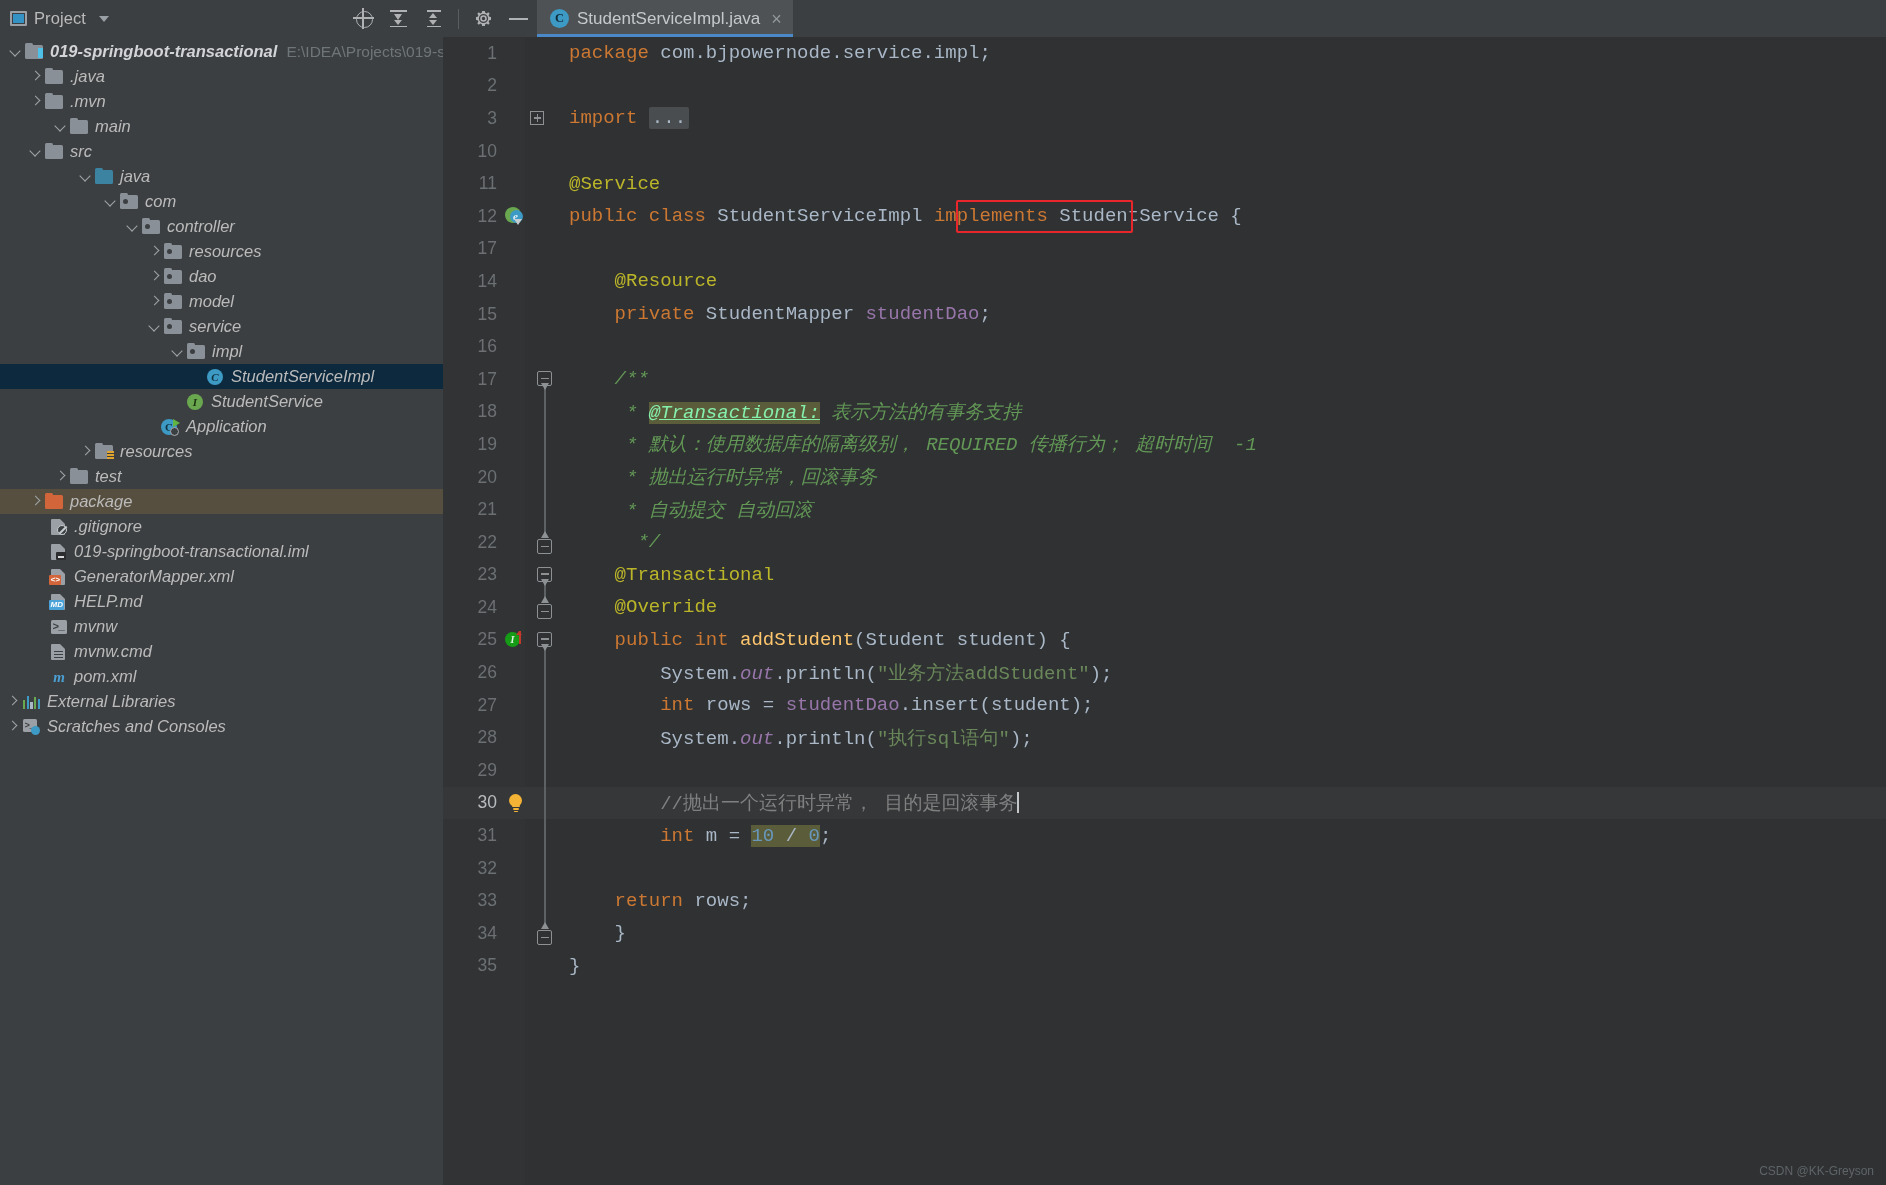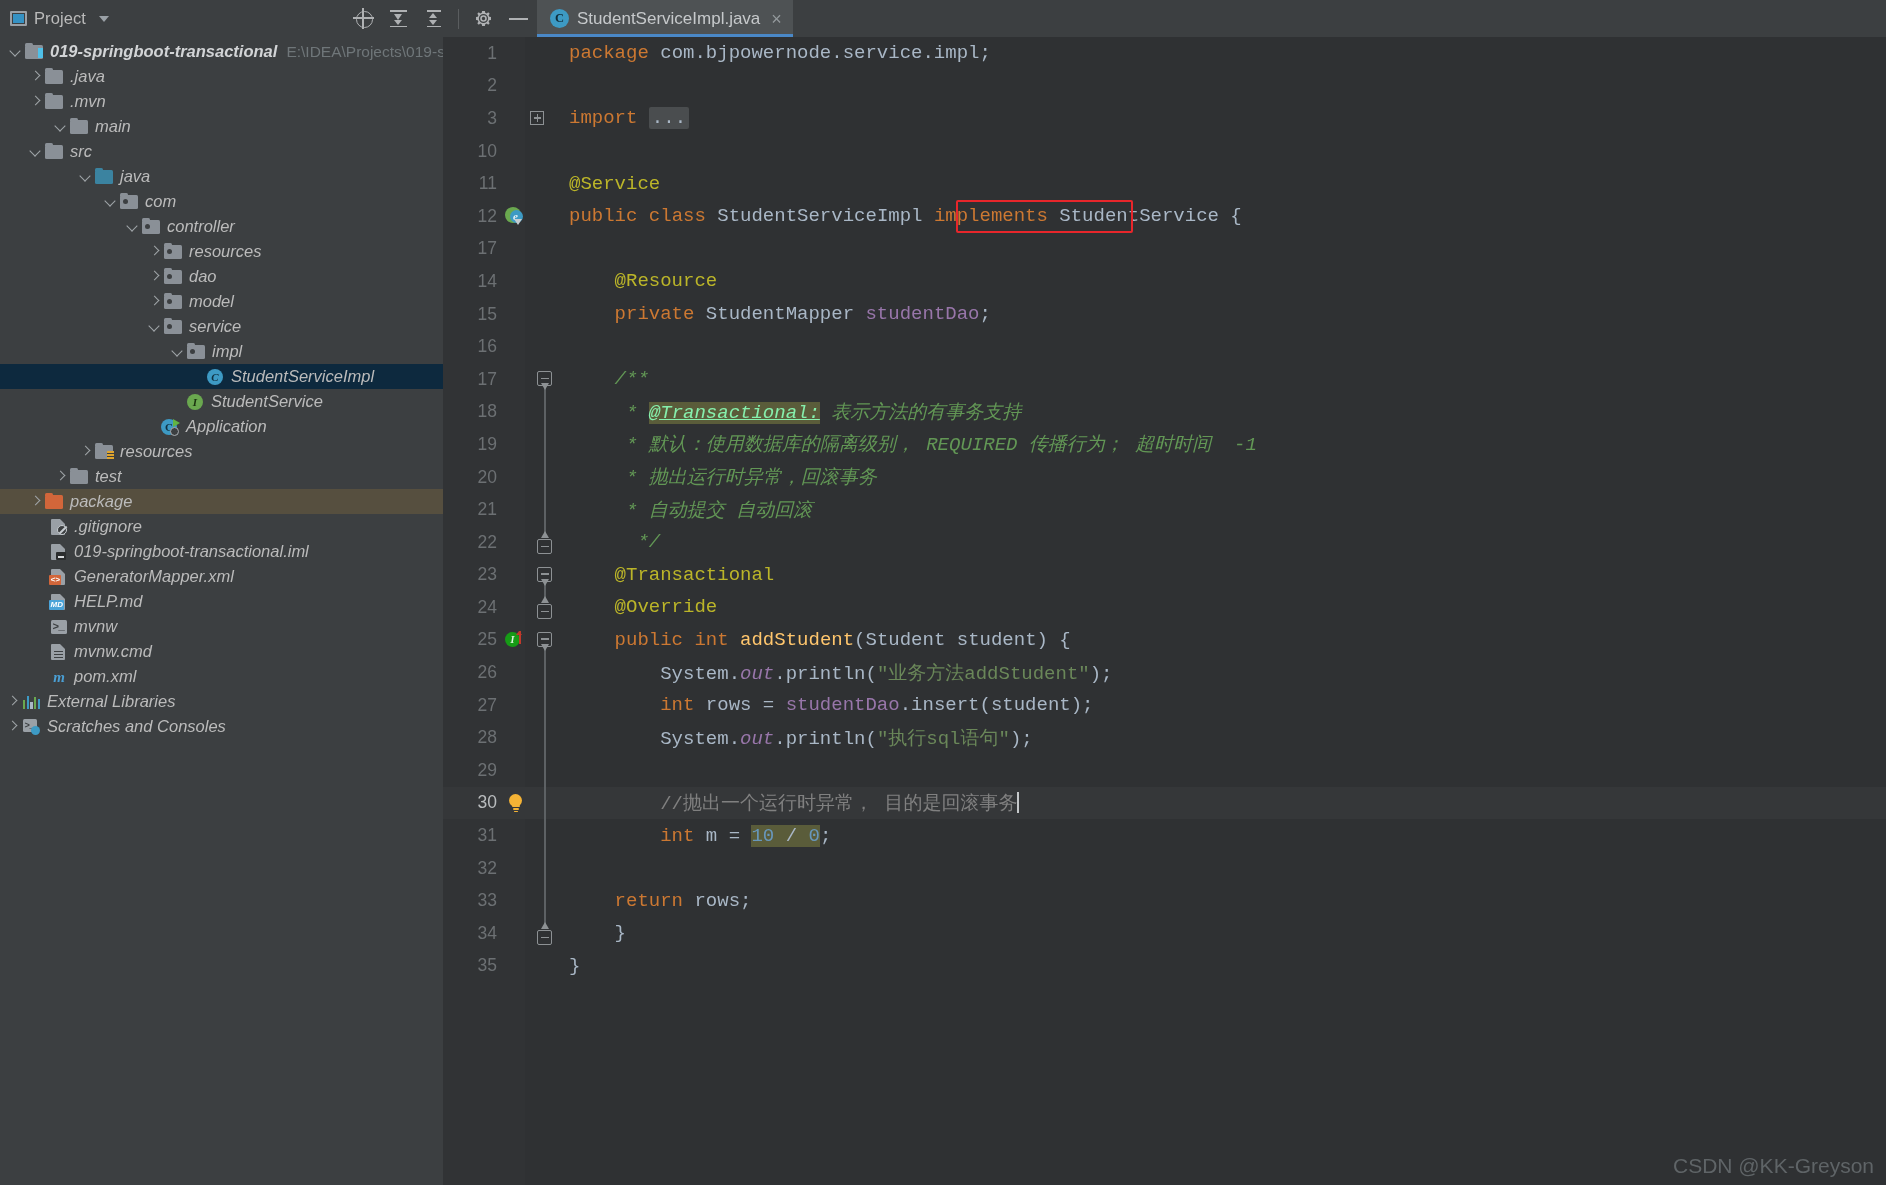--- a/index.html
+++ b/index.html
@@ -262,21 +262,21 @@
   .m-bulb { position:absolute; left:2px; top:7px; width:17px; height:19px; }
   .m-bulb .bb { position:absolute; left:2px; top:0; width:13px; height:13px; border-radius:50%; background:#f5b335; }
   .m-bulb .st { position:absolute; left:4.5px; top:11px; width:8px; height:2px; background:#f5b335; border-radius:1px; }
   .m-bulb .st2 { position:absolute; left:5.5px; top:14px; width:6px; height:2px; background:#f5b335; border-radius:1px; }
   .m-bulb .st3 { position:absolute; left:6.5px; top:17px; width:4px; height:1.7px; background:#f5b335; border-radius:1px; }
 
   .caret-bar { display:inline-block; width:2px; height:21px; background:#c5c8ca; vertical-align:-4px; }
   .line.highlighted { background:#353739; }
 
   .watermark {
-    position: absolute; right: 12px; bottom: 7px; color: #5f6467; font-size: 21px;
+    position: absolute; right: 12px; bottom: 7px; color: #5f6467; font-size: 12px;
     font-family: "Liberation Sans", sans-serif;
   }
   .bottom-strip { position:absolute; left:443px; right:0; bottom:0; height:28px; background:#2f3133; }
   .left-bottom-strip { position:absolute; left:0; bottom:0; width:443px; height:28px; background:#3c3f41; }
 </style>
 </head>
 <body>
 
 <div id="app">
 

